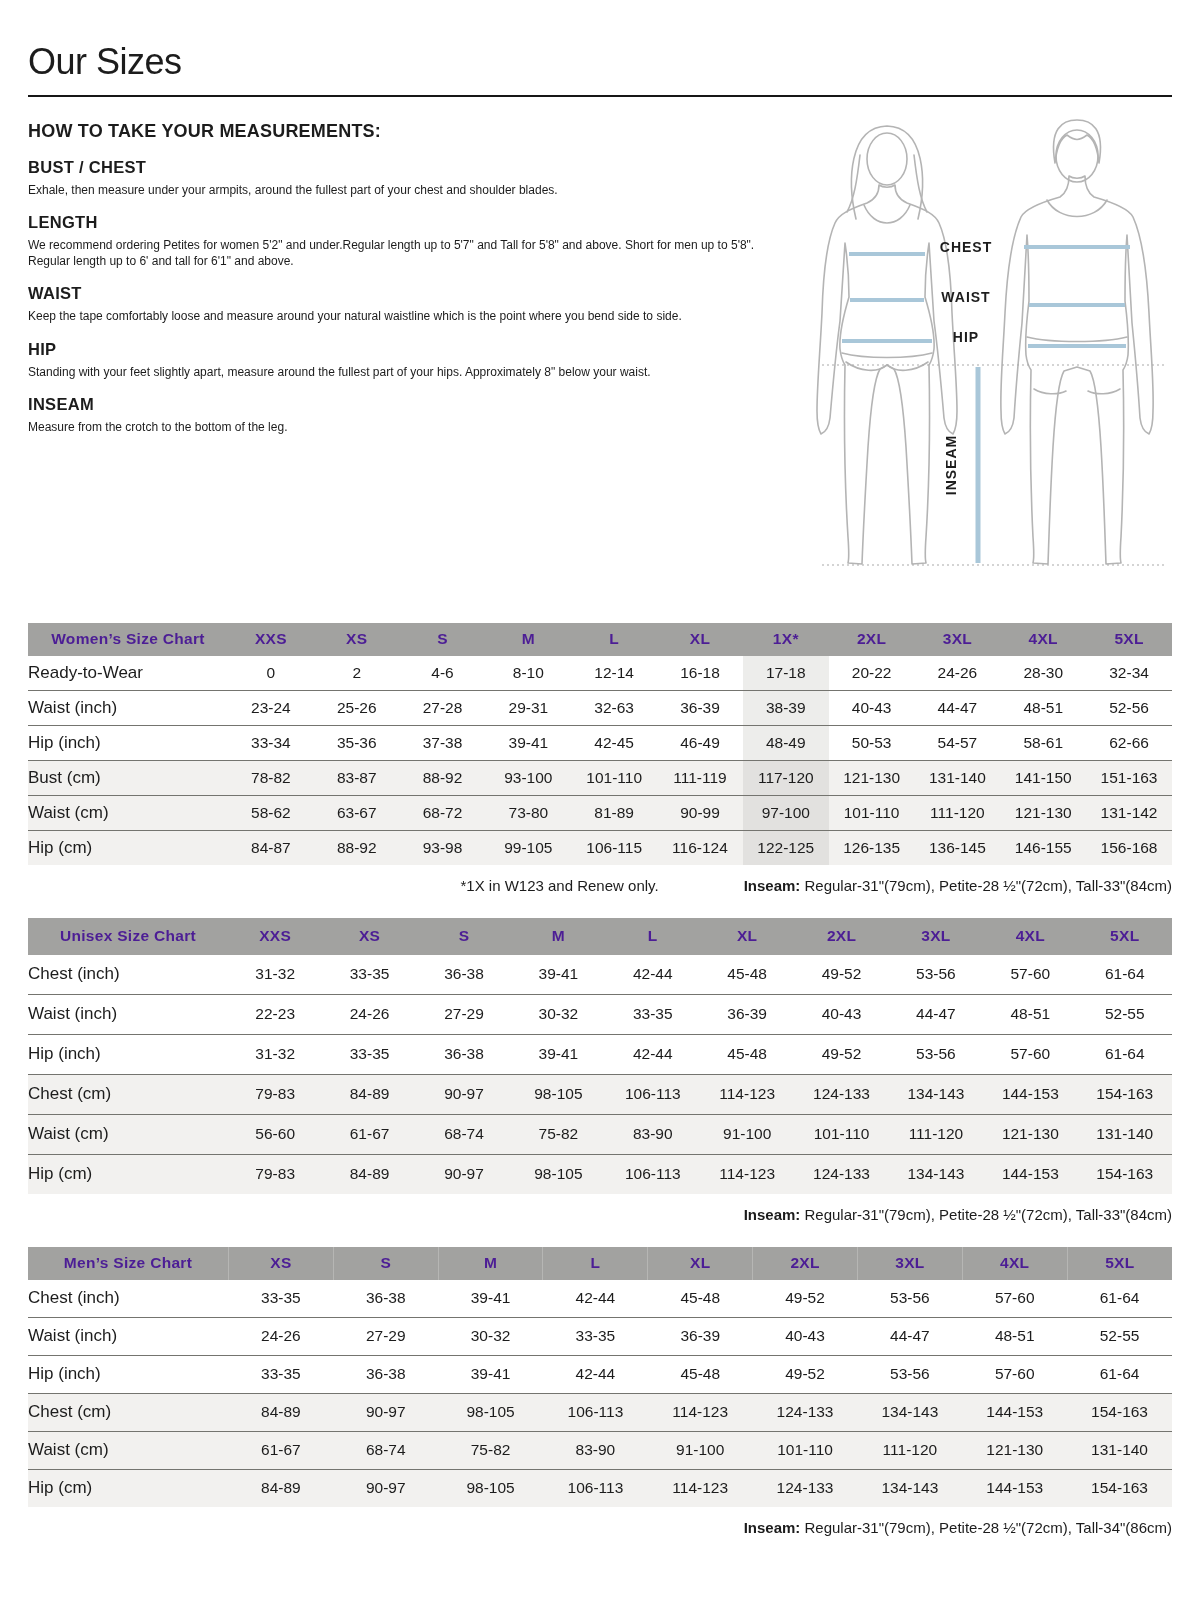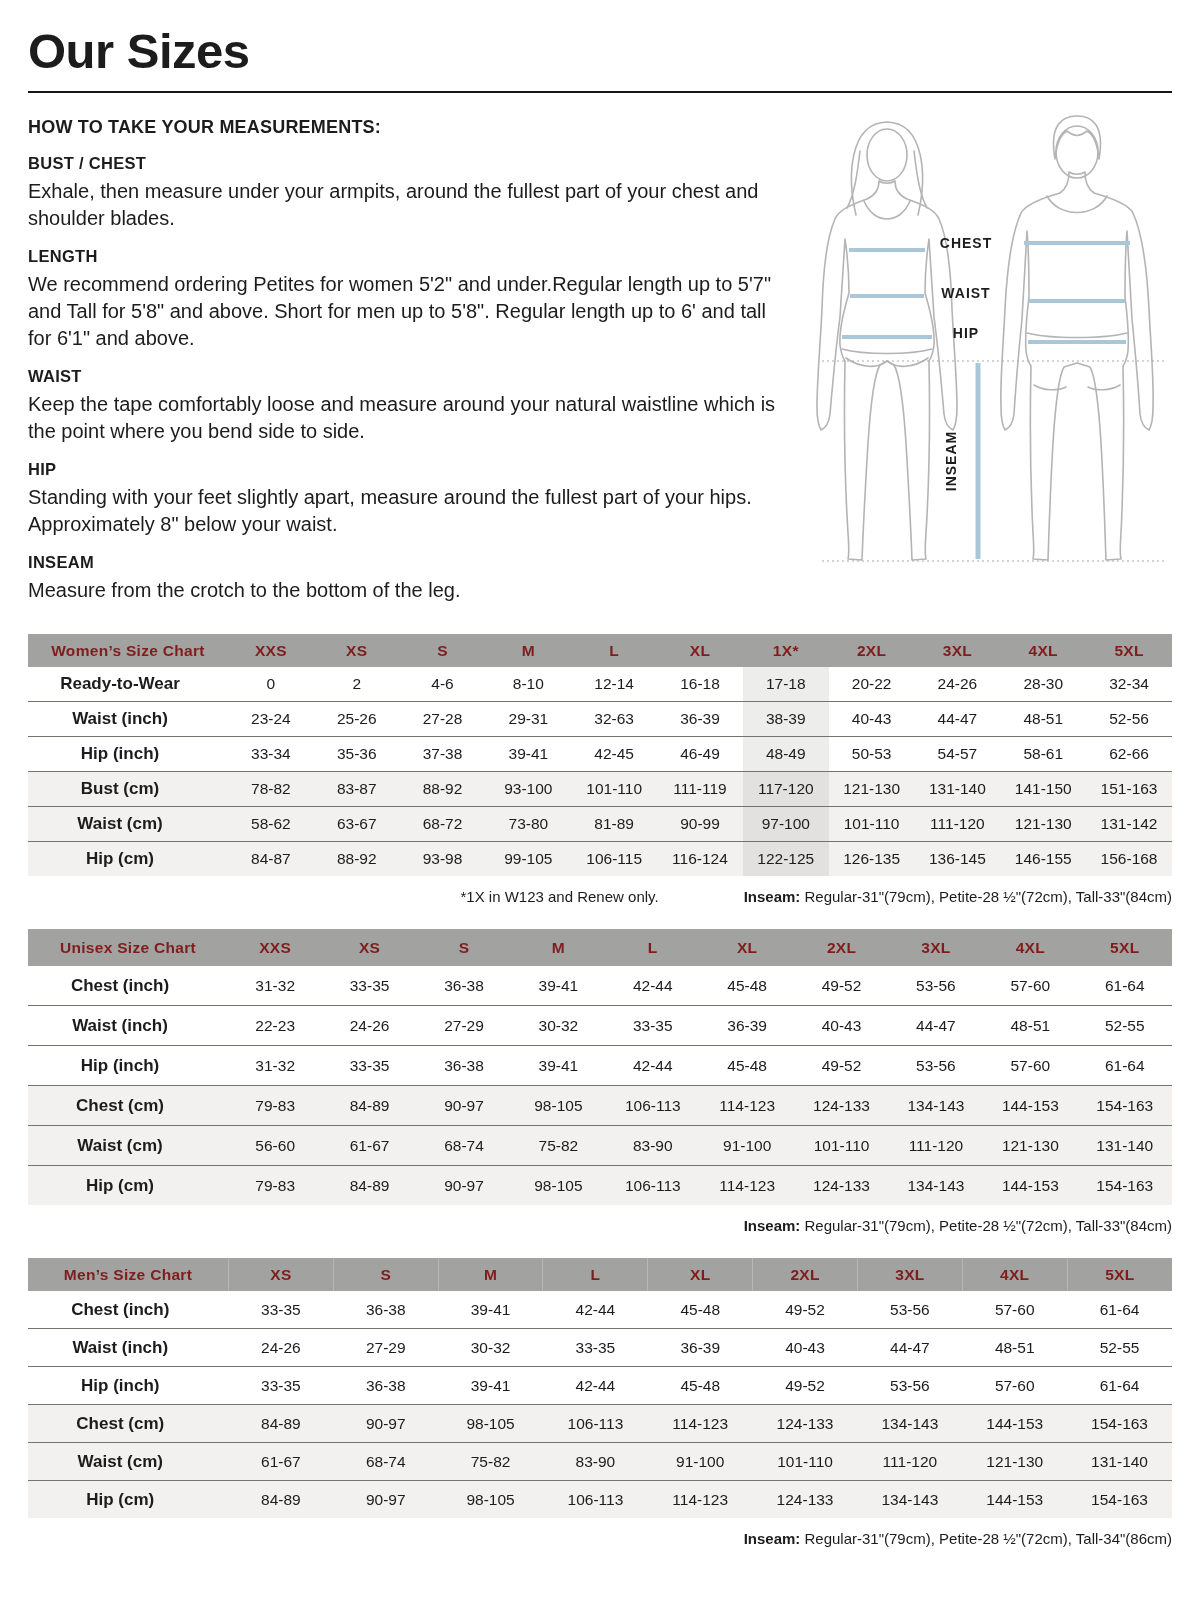--- a/index.html
+++ b/index.html
@@ -8,77 +8,77 @@
     width:1200px;height:1600px;
     margin:0 auto;
     background:#fff;
     font-family:"Liberation Sans",sans-serif;
     color:#1c1c1c;
     box-sizing:border-box;
     padding:26px 28px 0 28px;
     overflow:hidden;
   }
   h1.title{
-    margin:0 0 14px 0;
-    font-size:49px;
-    font-weight:700;
+    margin:17px 0 14px 0;
+    font-size:36px;
+    font-weight:400;
     letter-spacing:-0.5px;
     line-height:1.05;
   }
   .title-rule{
     border:none;
     border-top:2px solid #161616;
     margin:0 0 24px 0;
   }
   .top{position:relative;min-height:472px;}
   .copy{width:760px;}
   .how-to{
     font-size:18px;font-weight:700;margin:0 0 16px 0;letter-spacing:.2px;
   }
   .sec h3{
     font-size:16.5px;font-weight:700;margin:15px 0 5px 0;letter-spacing:.3px;
   }
   .sec p{
-    font-size:20px;line-height:1.35;margin:0;
+    font-size:12px;line-height:1.35;margin:0;
   }
   .diagram{position:absolute;top:-8px;right:0;}
   .dlabel text{
     font-family:"Liberation Sans",sans-serif;
     font-size:14px;font-weight:700;fill:#1d1d1d;letter-spacing:1px;
   }
   .charts{margin-top:30px;}
   table.size-chart{
     width:1144px;
     border-collapse:collapse;
     table-layout:fixed;
   }
   table.size-chart thead th{
     background:var(--header-bg,#a2a2a0);
-    color:#7f1d1d;
+    color:#4c1d95;
     font-size:15.5px;
     font-weight:700;
     letter-spacing:.3px;
     height:33px;
     text-align:center;
     padding:0;
   }
   table.size-chart thead th.lab{width:200px;}
   table.size-chart tbody td{
     height:34px;
     text-align:center;
     font-size:15.5px;
     padding:0;
   }
   table.size-chart tbody tr:not(:last-child) td{
     border-bottom:1.5px solid #74746f;
   }
   table.size-chart tbody td.lab{
-    text-align:center;
+    text-align:left;
     padding-right:16px;
-    font-weight:700;
+    font-weight:400;
     font-size:17px;
   }
   table.size-chart tbody tr.shaded td{background:var(--alt-bg,#f2f1ef);}
   table.size-chart tbody td.hl{background:var(--hl-bg,#ededeb);}
   table.size-chart tbody tr.shaded td.hl{background:var(--hl-alt-bg,#e2e1df);}
   table[data-table="1"] thead th{height:37px;}
   table[data-table="1"] tbody td{height:39px;}
   table[data-table="2"] tbody td{height:37px;}
   table[data-table="2"] thead th:nth-child(n+2){border-left:1px solid #b6b6b4;}
   .footnote{

